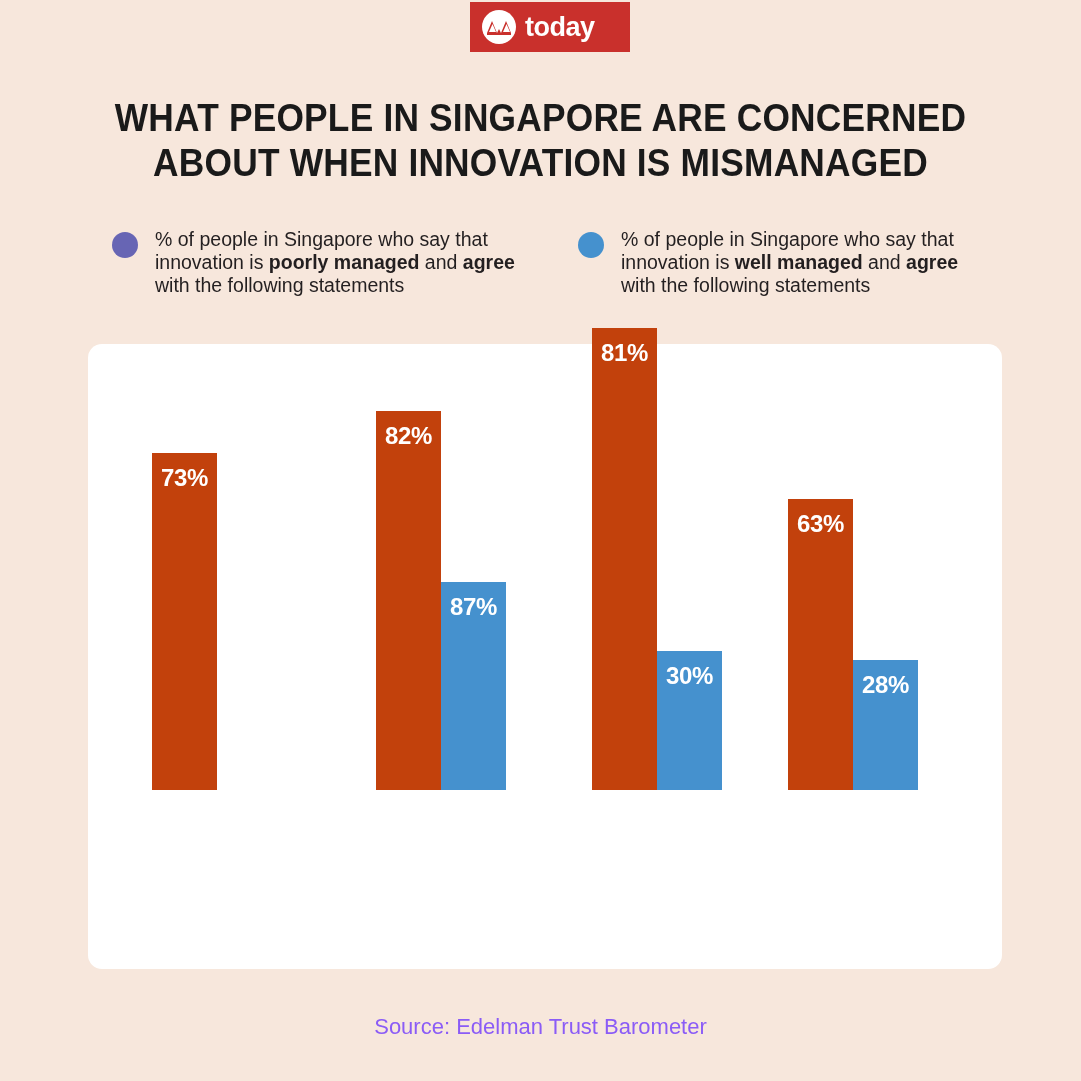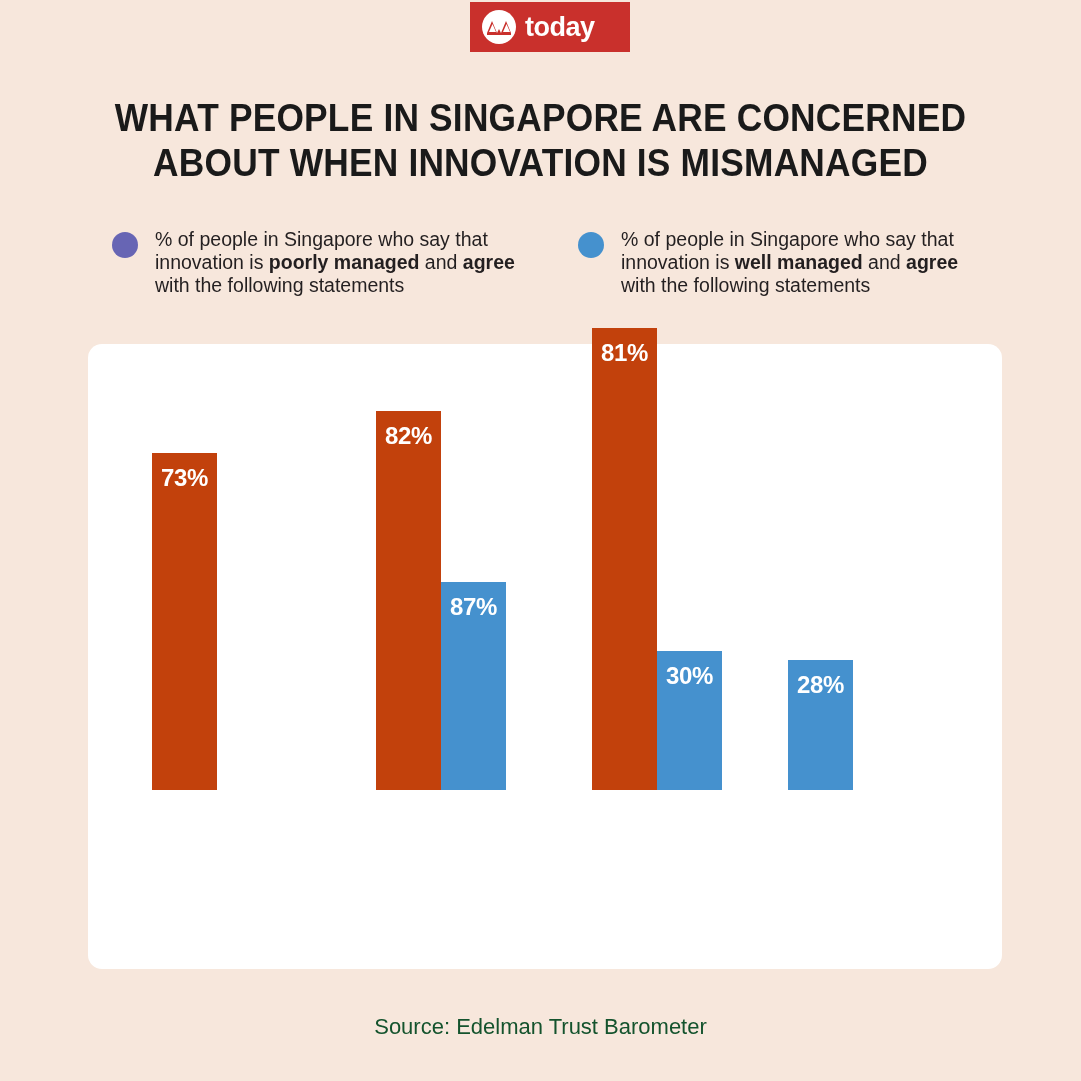--- a/index.html
+++ b/index.html
@@ -147,21 +147,21 @@
   }
 
   
   .source {
     position: absolute;
     left: 0;
     top: 1014px;
     width: 1081px;
     text-align: center;
     font-size: 22px;
-    color: #14532d;
+    color: #8b5cf6;
   }
 </style>
 </head>
 <body>
 
 <div class="logo-bar">
   <div class="logo-circle">
     <svg width="26" height="18" viewBox="0 0 26 18" aria-hidden="true">
       <path d="M1 15 L6 3 L11 15 L13 11 L15 15 L20 3 L25 15 L25 17 L1 17 Z" fill="#c9302c"></path>
       <path d="M3 14 L6.5 6 L10 14 Z" fill="#ffffff"></path>
@@ -218,20 +218,23 @@
         </div>
         <div class="bar blue" style="height:139px;">
           <span class="bar-value">30%</span>
         </div>
       </div>
 
     </div>
 
     <div class="group" style="left:700px;">
       <div class="bars">
+        <div class="bar purple" style="height:291px;">
+          <span class="bar-value">63%</span>
+        </div>
         <div class="bar blue" style="height:130px;">
           <span class="bar-value">28%</span>
         </div>
       </div>
 
     </div>
 
   </div>
 </div>
 

